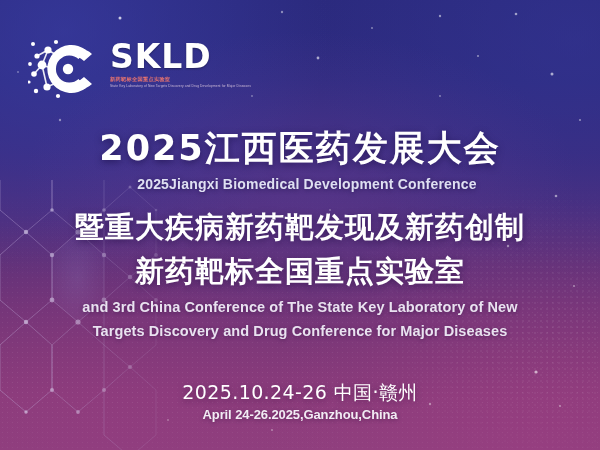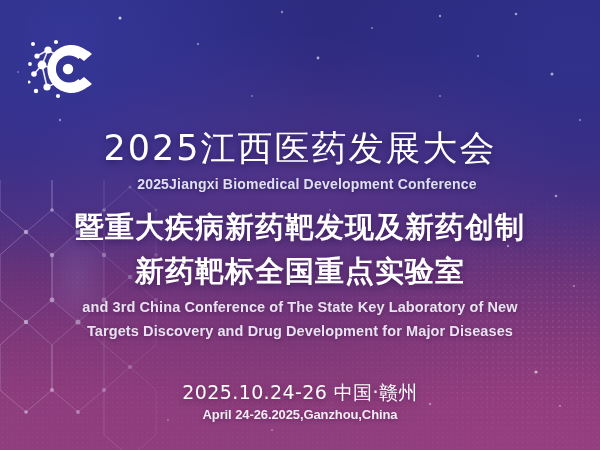--- a/index.html
+++ b/index.html
@@ -62,21 +62,21 @@
     font-weight:bold; line-height:1.25; white-space:nowrap; }
   .logo-en { margin-top:1px; font-size:3.3px; letter-spacing:.1px; color:#c9b7d6;
     line-height:1.3; white-space:nowrap; }
 
   
   #content { position:absolute; left:0; right:0; top:0; text-align:center; }
 
   .t-main {
     position:absolute; left:0; right:0; top:131px;
     font-family:"DejaVu Sans","Liberation Sans",sans-serif;
-    font-size:35px; font-weight:normal; color:#ffffff;
+    font-size:35px; font-weight:bold; color:#ffffff;
     letter-spacing:2px; line-height:1;
     text-shadow:0 2px 7px rgba(20,10,60,.55);
   }
   .t-main-en {
     position:absolute; left:0; right:0; top:177px;
     font-size:14px; font-weight:bold; color:#dfe0f2;
     letter-spacing:.2px; line-height:1;
     text-shadow:0 1px 4px rgba(20,10,60,.5);
     margin-left:14px;
   }
@@ -246,26 +246,31 @@
         <circle cx="9" cy="22" r="2.6"></circle>
         <circle cx="6" cy="40" r="2.8"></circle>
         <circle cx="5" cy="10" r="2"></circle>
         <circle cx="2" cy="30" r="1.9"></circle>
         <circle cx="8" cy="57" r="2.2"></circle>
         <circle cx="28" cy="8" r="2.1"></circle>
         <circle cx="30" cy="62" r="2.1"></circle>
         <circle cx="1" cy="48" r="1.6"></circle>
       </g>
     </svg>
+    <div id="logo-text">
+      <div class="skld">SKLD</div>
+      <div class="logo-cn">新药靶标全国重点实验室</div>
+      <div class="logo-en">State Key Laboratory of New Targets Discovery and Drug Development for Major Diseases</div>
+    </div>
   </div>
 
   <div id="content">
     <div class="t-main">2025江西医药发展大会</div>
     <div class="t-main-en">2025Jiangxi Biomedical Development Conference</div>
     <div class="t-sub1">暨重大疾病新药靶发现及新药创制</div>
     <div class="t-sub2">新药靶标全国重点实验室</div>
     <div class="t-en1">and 3rd China Conference of  The State Key Laboratory of New</div>
-    <div class="t-en2">Targets Discovery and Drug Development for Major Diseases</div>
+    <div class="t-en2">Targets Discovery and Drug Conference for Major Diseases</div>
     <div class="t-date">2025.10.24-26 中国·赣州</div>
     <div class="t-date-en">April 24-26.2025,Ganzhou,China</div>
   </div>
 
 </div>
 
 </body></html>

